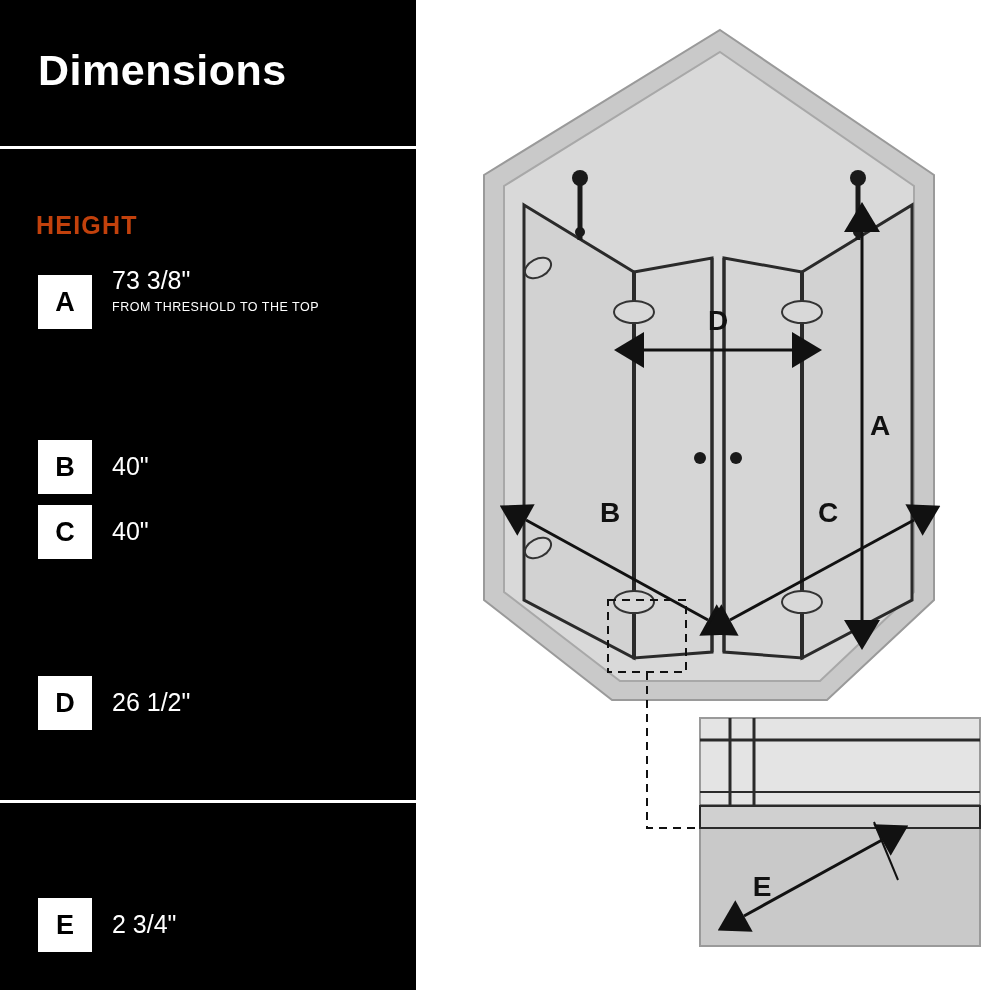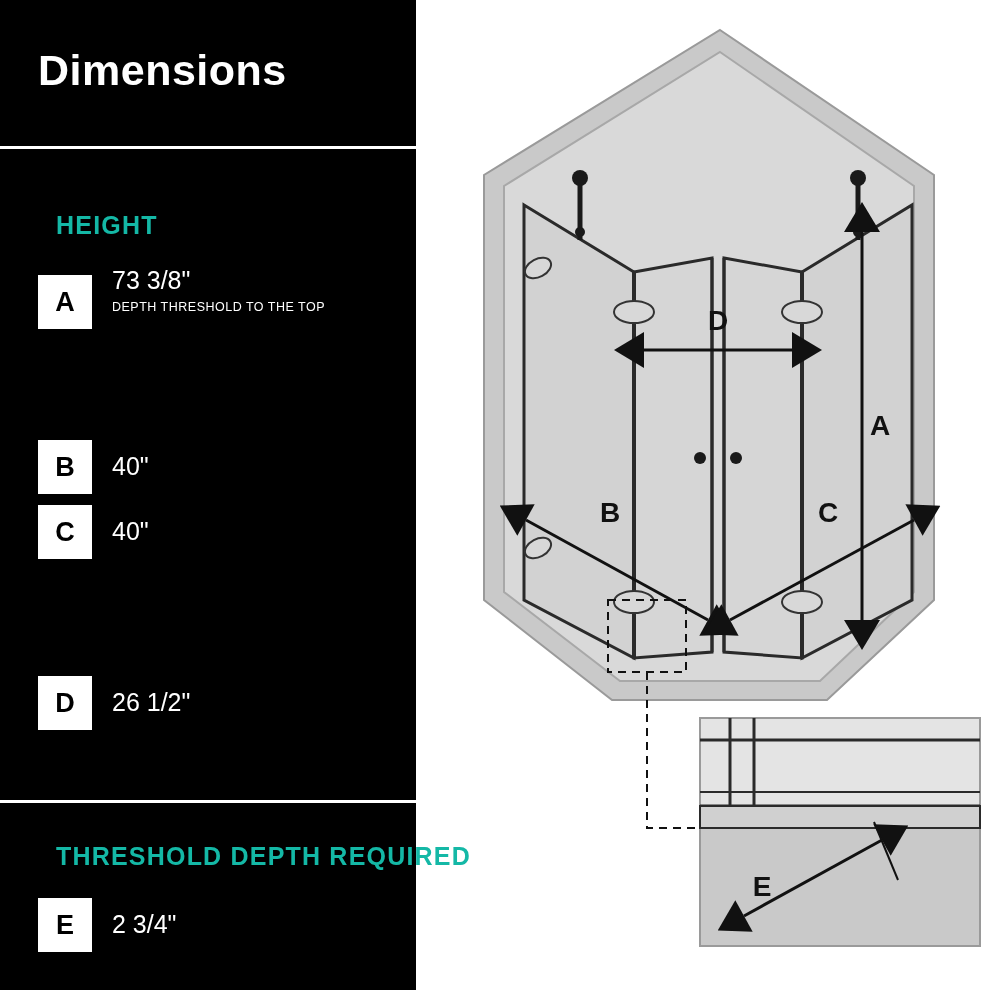--- a/index.html
+++ b/index.html
@@ -45,25 +45,25 @@
     left: 0;
     width: 462px;
     height: 3px;
     background: #ffffff;
   }
   .rule.r1 { top: 146px; }
   .rule.r2 { top: 800px; }
 
   .sec-head {
     position: absolute;
-    left: 56px;
+    left: 36px;
     font-size: 25px;
     font-weight: bold;
     letter-spacing: 1.2px;
-    color: #14b8a6;
+    color: #c2410c;
     white-space: nowrap;
   }
   .badge {
     position: absolute;
     width: 54px;
     height: 54px;
     background: #ffffff;
     color: #000000;
     font-size: 27px;
     font-weight: bold;
@@ -106,32 +106,31 @@
   <div class="panel">
 
     <div class="panel-title">Dimensions</div>
 
     <div class="rule r1"></div>
     <div class="rule r2"></div>
 
     <div class="sec-head" style="top:211px;">HEIGHT</div>
     <div class="badge" style="top:275px;">A</div>
     <div class="val" style="top:266px;">73 3/8"</div>
-    <div class="subval" style="top:300px;">DEPTH THRESHOLD TO THE TOP</div>
+    <div class="subval" style="top:300px;">FROM THRESHOLD TO THE TOP</div>
 
     <div class="badge" style="top:440px;">B</div>
     <div class="val" style="top:452px;">40"</div>
 
     <div class="badge" style="top:505px;">C</div>
     <div class="val" style="top:517px;">40"</div>
 
     <div class="badge" style="top:676px;">D</div>
     <div class="val" style="top:688px;">26 1/2"</div>
 
-    <div class="sec-head" style="top:842px;">THRESHOLD DEPTH REQUIRED</div>
     <div class="badge" style="top:898px;">E</div>
     <div class="val" style="top:910px;">2 3/4"</div>
   </div>
 
   <div class="illus">
     <svg width="528" height="990" viewBox="0 0 528 990" xmlns="http://www.w3.org/2000/svg">
 
       <g>
         <polygon points="258,30 472,175 472,600 365,700 150,700 22,600 22,175" fill="#c9c9c9" stroke="#9a9a9a" stroke-width="2"></polygon>
         <polygon points="258,52 452,186 452,592 358,681 158,681 42,592 42,186" fill="#d9d9d9" stroke="#a8a8a8" stroke-width="2"></polygon>

